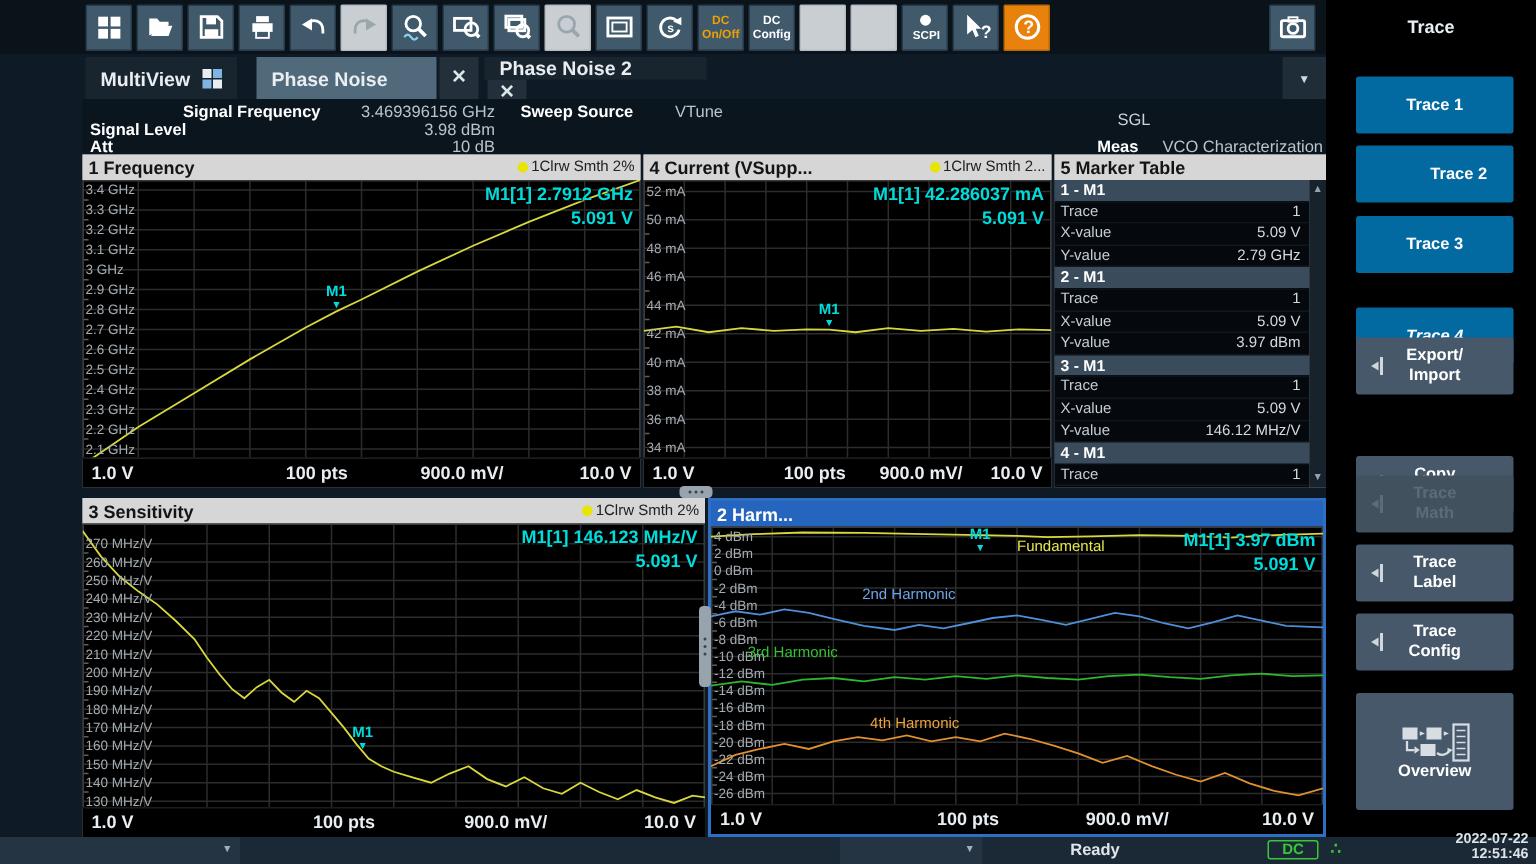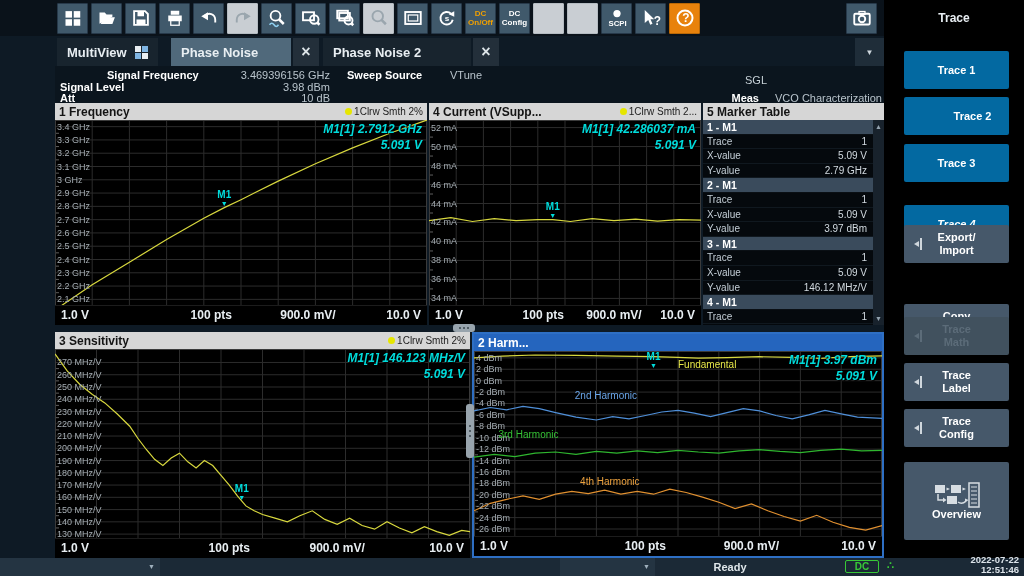--- a/index.html
+++ b/index.html
@@ -62,21 +62,21 @@
   .panel.selected .plegend{color:#eef3f8;}
   .litem{display:flex;align-items:center;gap:2px;}
   .ldot{width:7px;height:7px;border-radius:50%;flex:0 0 auto;}
   .plot{position:absolute;left:0;top:17px;right:0;bottom:19px;background:#000;overflow:hidden;}
   .paxis{position:absolute;left:0;right:0;bottom:0;height:19px;background:#000;border-top:1px solid #1c1c1c;}
   .paxis span{position:absolute;top:2px;font-size:12px;font-weight:bold;color:#e8eef2;white-space:nowrap;}
   .paxis .ax0{left:6px;}
   .paxis .ax1{left:42%;transform:translateX(-50%);}
   .paxis .ax2{left:68%;transform:translateX(-50%);}
   .paxis .ax3{right:6px;}
-  .readout{position:absolute;top:1px;right:5px;text-align:right;font-size:12px;font-weight:bold;color:#00dcdc;line-height:16px;z-index:4;text-shadow:1px 1px 1px #000;font-style:italic;}
+  .readout{position:absolute;top:1px;right:5px;text-align:right;font-size:12px;font-weight:bold;color:#00dcdc;line-height:16px;z-index:4;text-shadow:1px 1px 1px #000;}
   .marker{position:absolute;text-align:center;color:#00dcdc;z-index:5;}
   .mkl{font-size:10px;font-weight:bold;line-height:10px;}
   .mkt{font-size:7px;line-height:8px;}
 
   
   .mtable{position:absolute;left:0;top:17px;right:11px;bottom:0;background:#04080c;overflow:hidden;}
   .msec{height:14.6px;background:#3a4b5c;color:#fff;font-size:10.5px;font-weight:bold;line-height:14.5px;padding-left:4px;border-bottom:1px solid #0a0f14;box-sizing:border-box;}
   .mrow{height:14.6px;display:flex;font-size:10px;line-height:13.5px;border-bottom:1px solid #10181f;box-sizing:border-box;background:#05090d;}
   .mlab{flex:0 0 46%;padding-left:4px;color:#c4ced6;}
   .mval{flex:1;text-align:right;padding-right:6px;color:#d2dae0;}
@@ -306,29 +306,29 @@
             <span></span>
             <span></span>
             <span></span>
           </span>
       </span>
     </div>
     <div class="tab" id="tab-pn" style="left:116px;">
       <span class="tlabel" style="background:#50697b;width:120px;">Phase Noise</span>
       <span class="tclose">×</span>
     </div>
-    <div class="tab" id="tab-pn2" style="left:268px;">
+    <div class="tab" id="tab-pn2" style="left:268px;flex-direction:column;">
       <span class="tlabel" style="background:#18242e;width:148px;">Phase Noise 2</span>
       <span class="tclose">×</span>
     </div>
     <div class="tabdrop">▼</div>
   </div>
 
   <div class="infobar">
-    <span class="il" style="left:5px;top:3px;padding-left:47px;">Signal Frequency</span>
+    <span class="il" style="left:20px;top:3px;padding-left:47px;">Signal Frequency</span>
     <span class="iv" style="left:120px;top:3px;width:155px;text-align:right;">3.469396156 GHz</span>
     <span class="il" style="left:292px;top:3px;">Sweep Source</span>
     <span class="iv" style="left:395px;top:3px;">VTune</span>
     <span class="iv" style="left:690px;top:8px;color:#c8d2d8;">SGL</span>
     <span class="il" style="left:5px;top:15px;">Signal Level</span>
     <span class="iv" style="left:120px;top:15px;width:155px;text-align:right;">3.98 dBm</span>
     <span class="il" style="left:5px;top:26px;">Att</span>
     <span class="iv" style="left:120px;top:26px;width:155px;text-align:right;">10 dB</span>
     <span class="il" style="right:125px;top:26px;">Meas</span>
     <span class="iv" style="right:2px;top:26px;">VCO Characterization</span>

